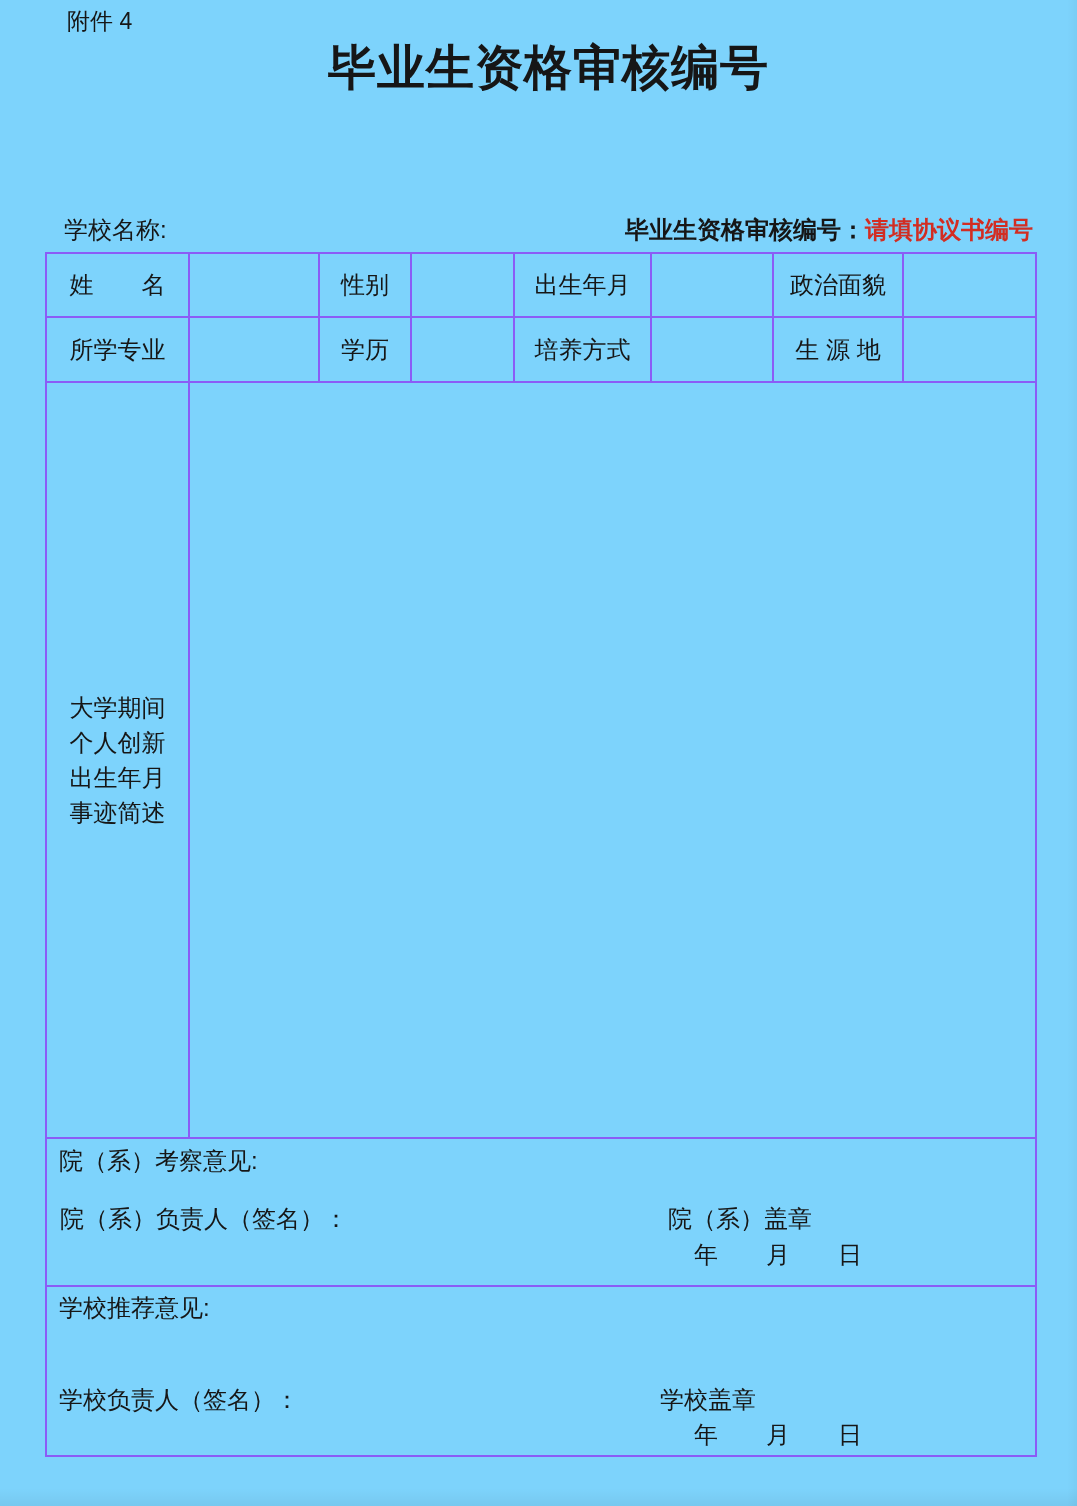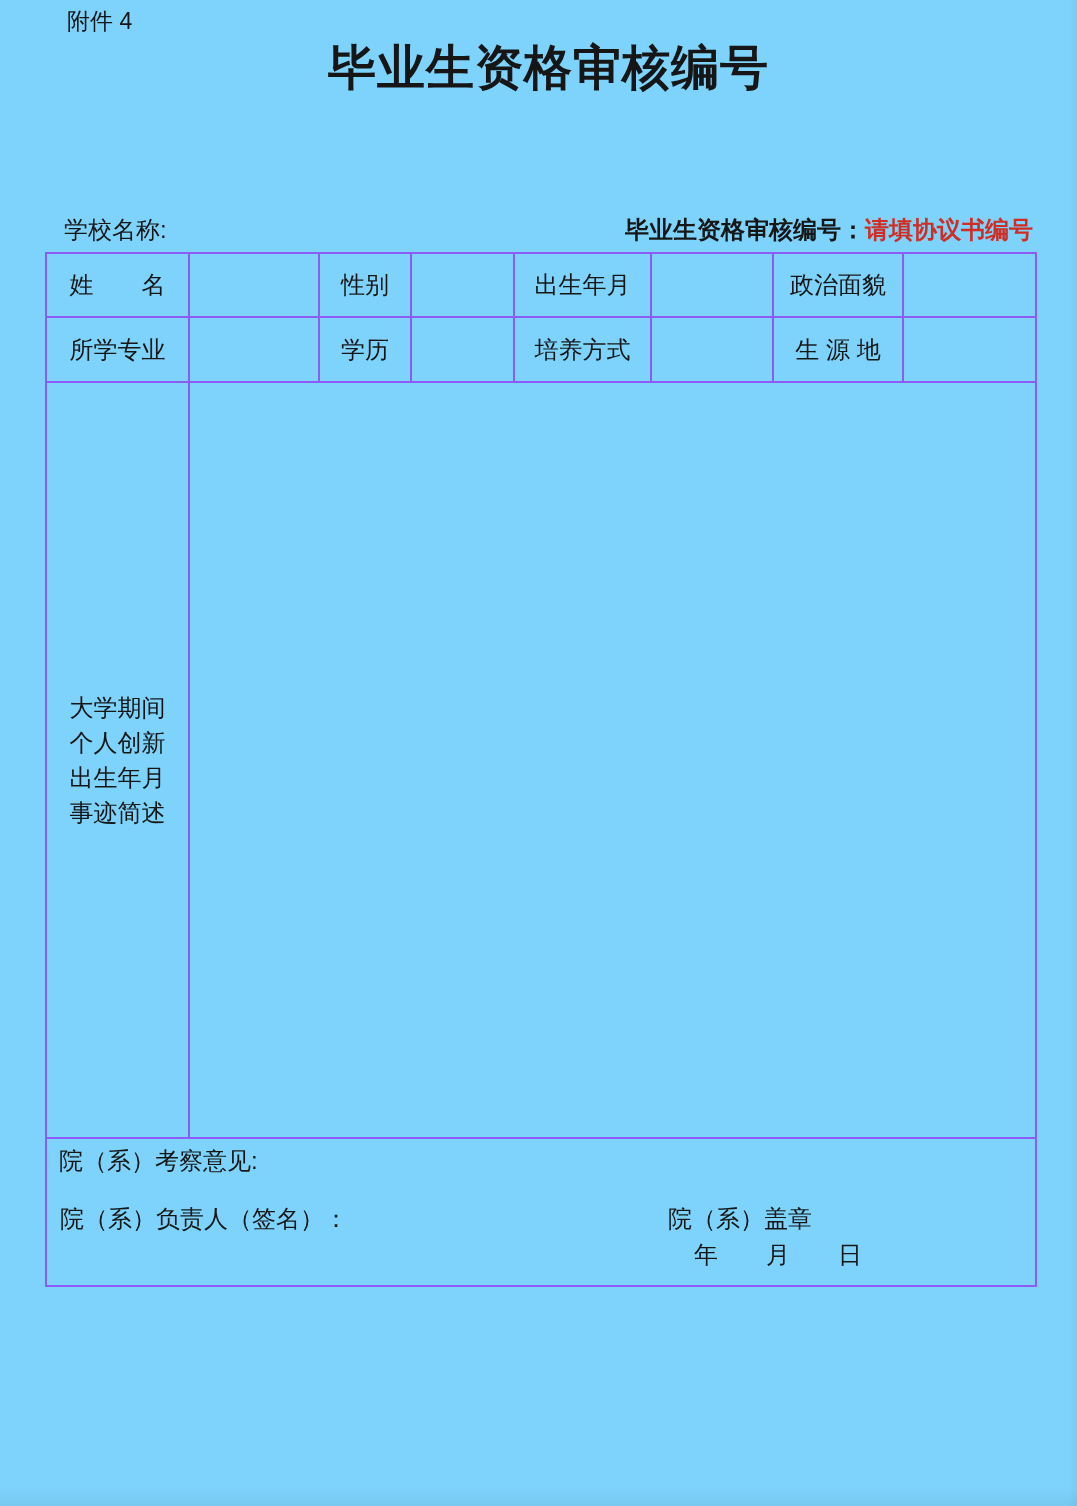--- a/index.html
+++ b/index.html
@@ -164,16 +164,24 @@
 
     <tr class="r4">
       <td class="section-cell" colspan="8">
         <span class="abs dept-opinion">院（系）考察意见:</span>
         <span class="abs dept-signature">院（系）负责人（签名）：</span>
         <span class="abs dept-seal">院（系）盖章</span>
         <span class="abs dept-date">年　　月　　日</span>
       </td>
     </tr>
 
+    <tr class="r5">
+      <td class="section-cell" colspan="8">
+        <span class="abs school-opinion">学校推荐意见:</span>
+        <span class="abs school-signature">学校负责人（签名）：</span>
+        <span class="abs school-seal">学校盖章</span>
+        <span class="abs school-date">年　　月　　日</span>
+      </td>
+    </tr>
   </tbody>
     </table>
 
 </div>
 
 </body></html>

